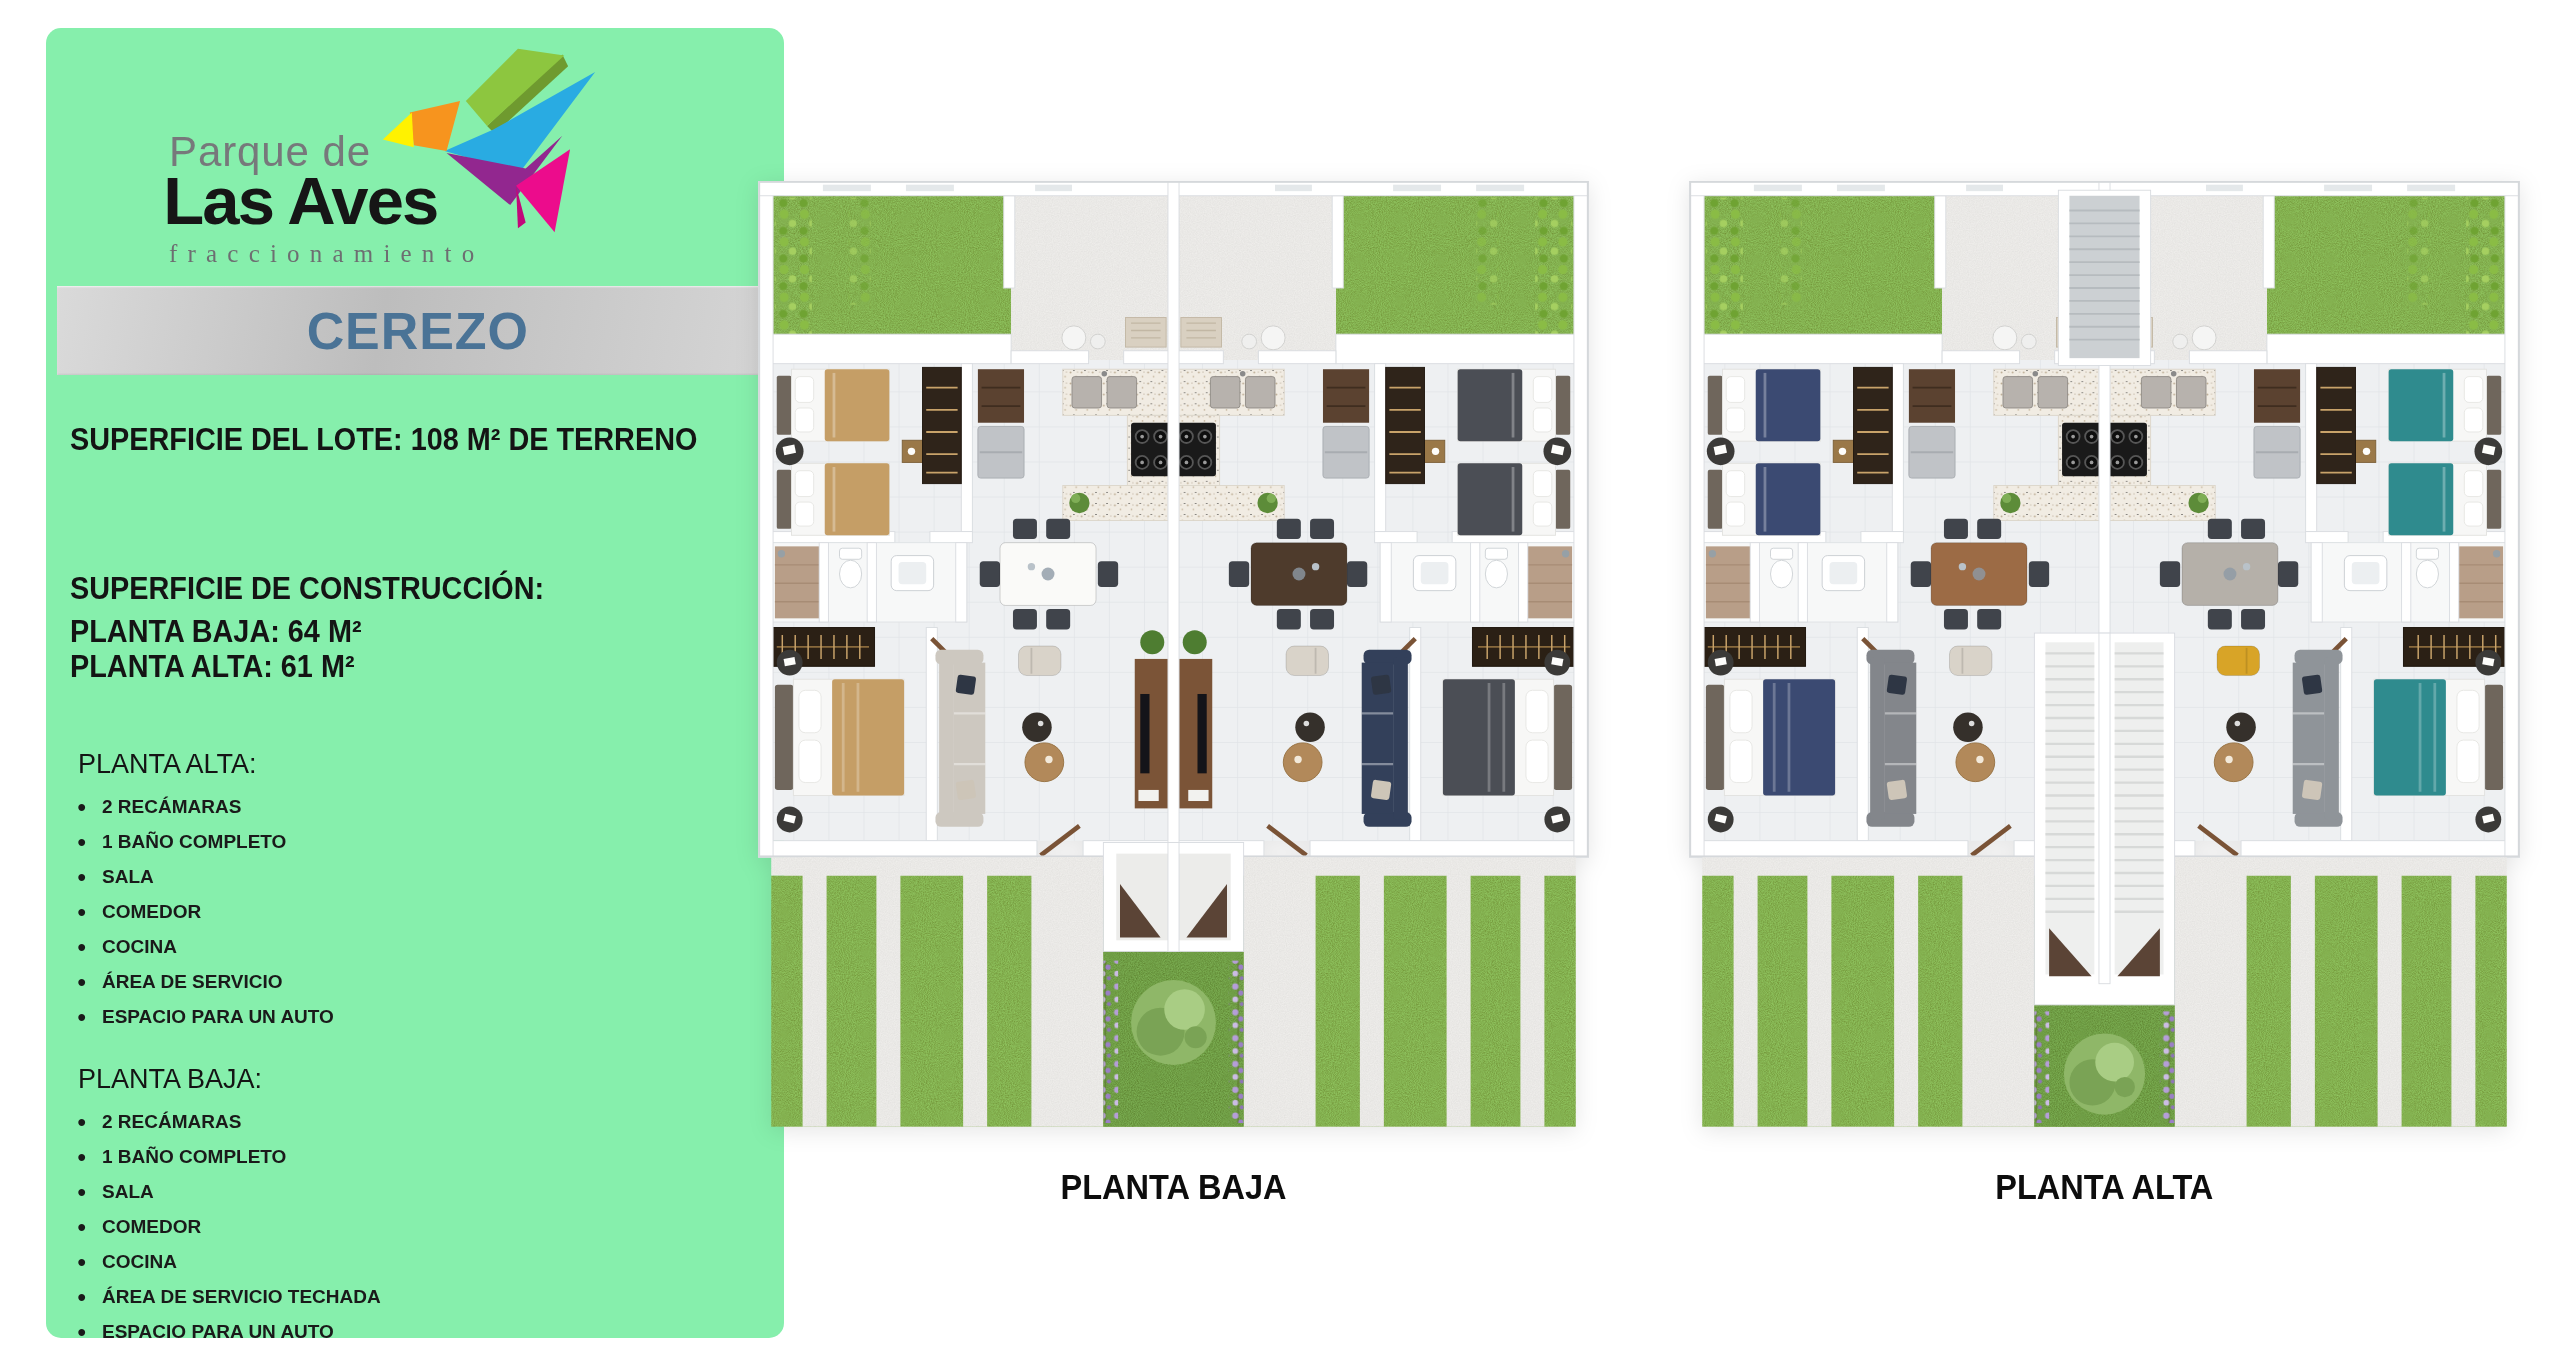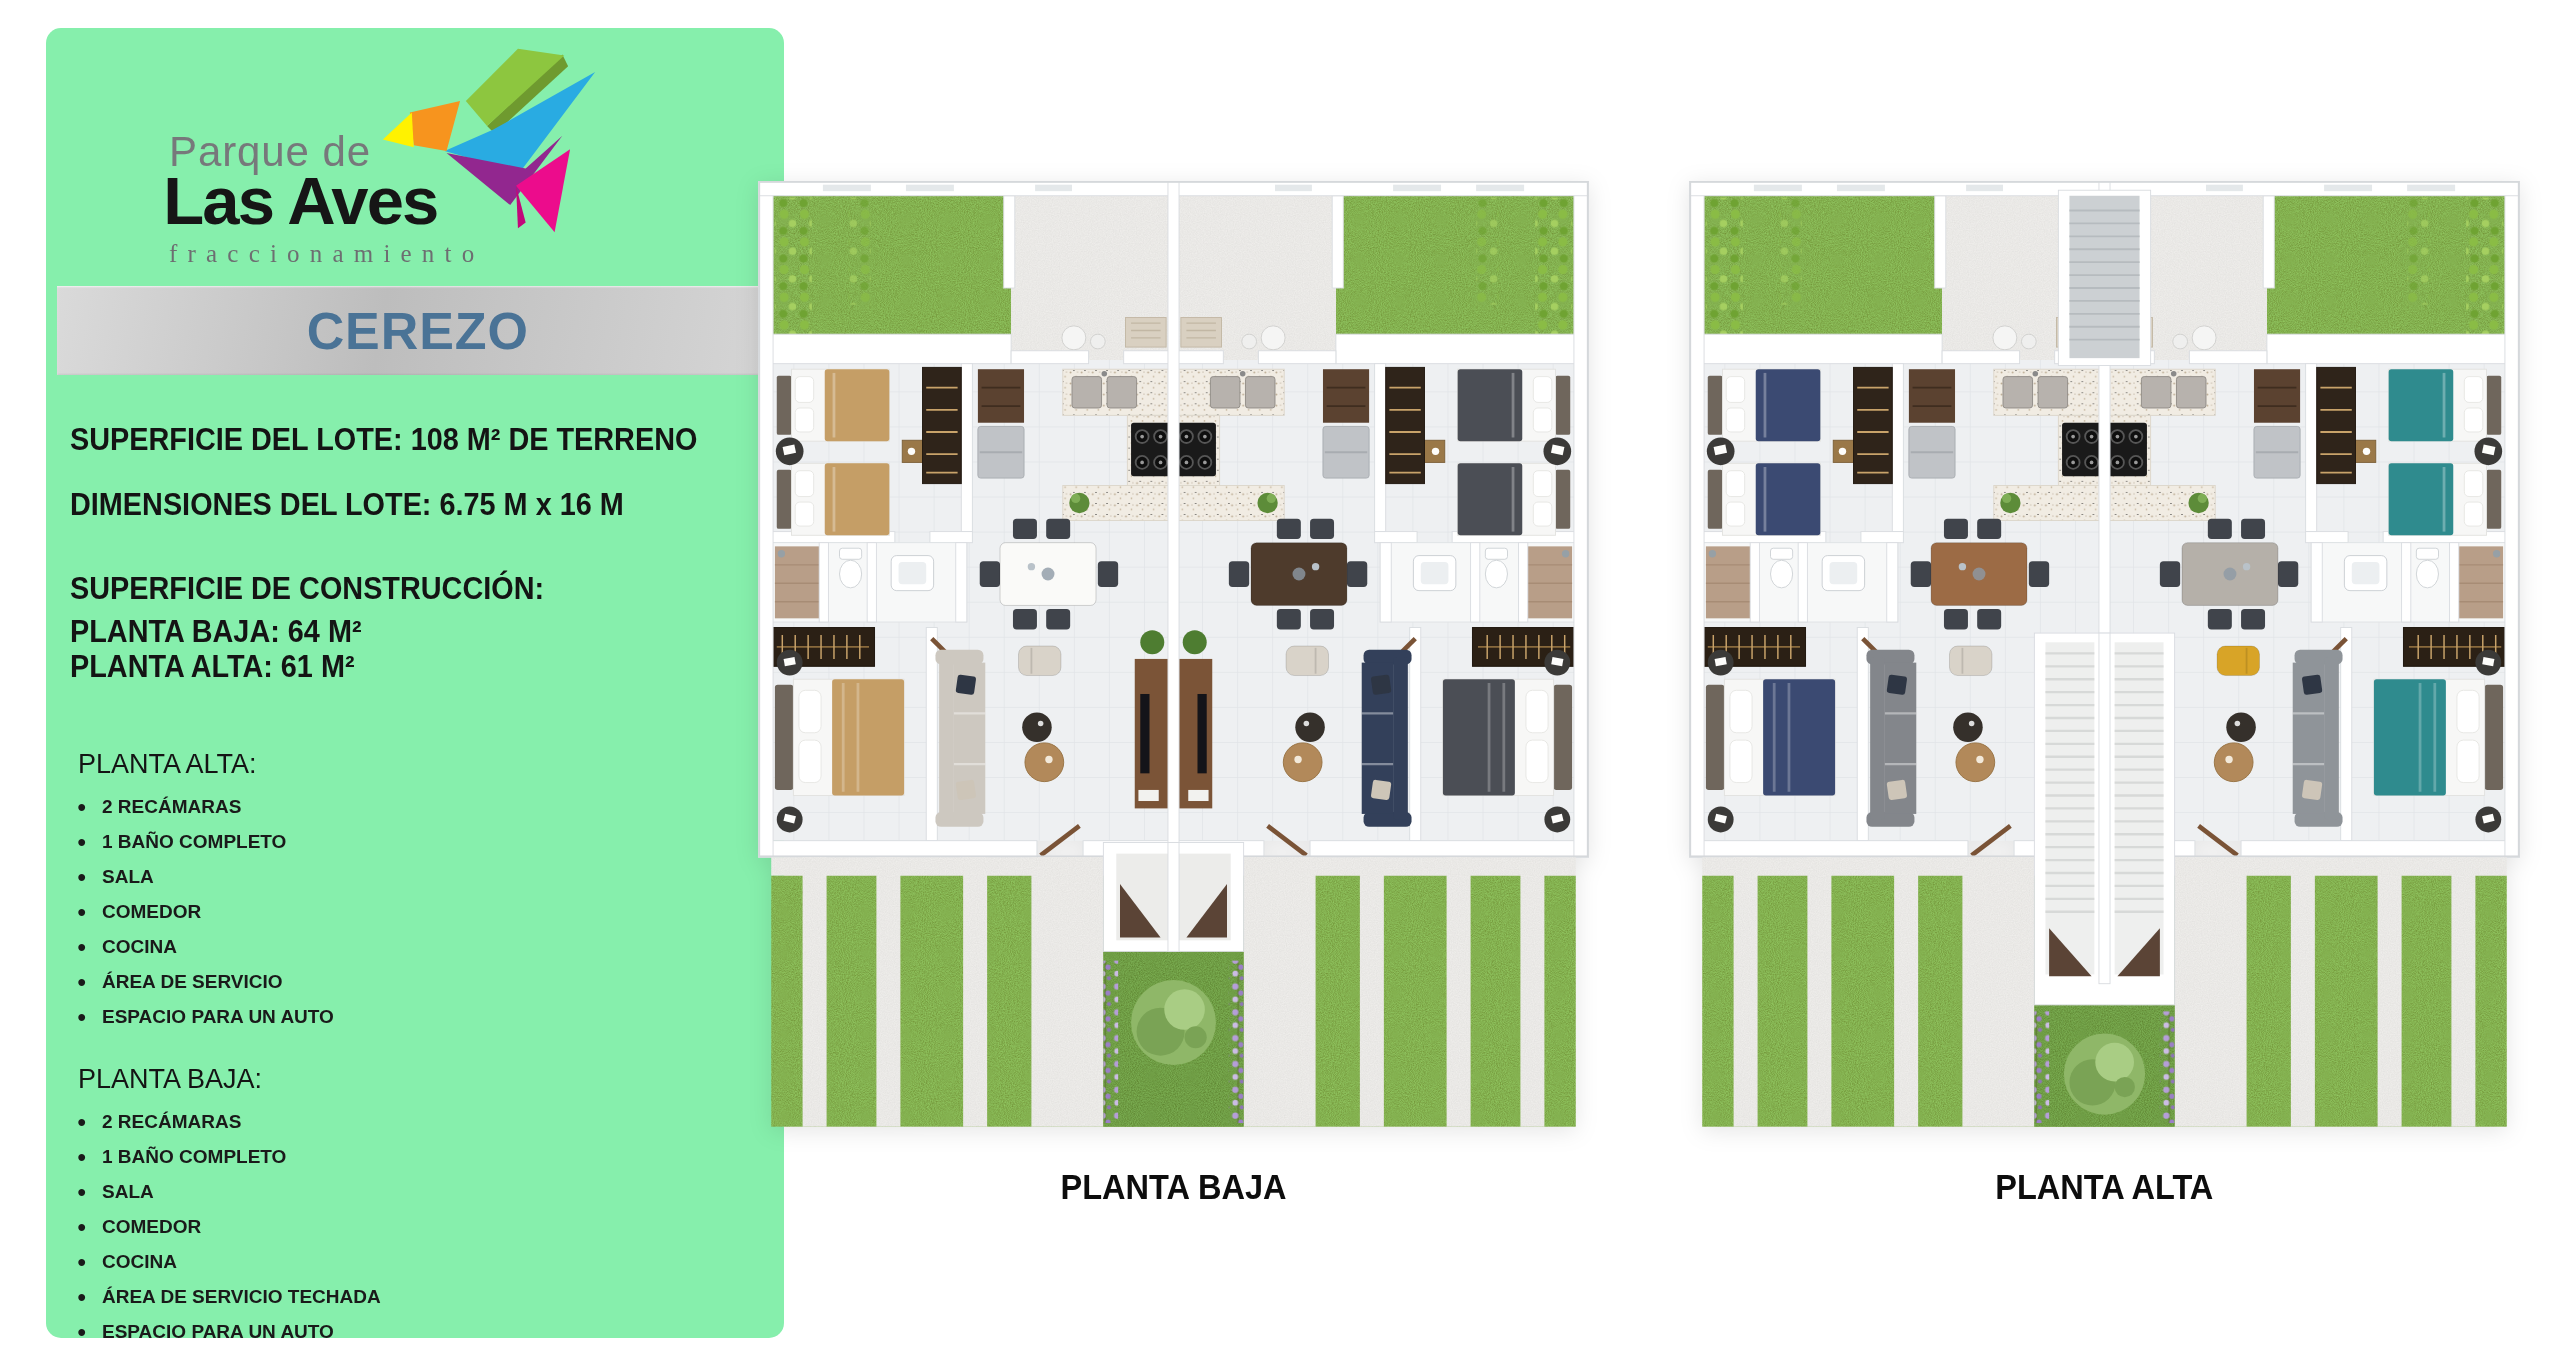--- a/index.html
+++ b/index.html
@@ -244,21 +244,20 @@
     <div class="l1">Parque de</div>
     <div class="l2">Las Aves</div>
     <div class="l3">fraccionamiento</div>
   </div>
 
   <div class="modelbar">
     <span>CEREZO</span>
   </div>
 
   <div class="spec s1"><span class="cond">SUPERFICIE DEL LOTE: 108 M² DE TERRENO</span></div>
-  <div class="spec s2"><span class="cond">DIMENSIONES DEL LOTE: 6.75 M x 16 M</span></div>
   <div class="spec s3"><span class="cond">SUPERFICIE DE CONSTRUCCIÓN:</span></div>
   <div class="spec s4"><span class="cond">PLANTA BAJA: 64 M²</span></div>
   <div class="spec s5"><span class="cond">PLANTA ALTA: 61 M²</span></div>
 
   <div class="feat a">
     <h3>PLANTA ALTA:</h3>
     <ul>
       <li>2 RECÁMARAS</li>
       <li>1 BAÑO COMPLETO</li>
       <li>SALA</li>

